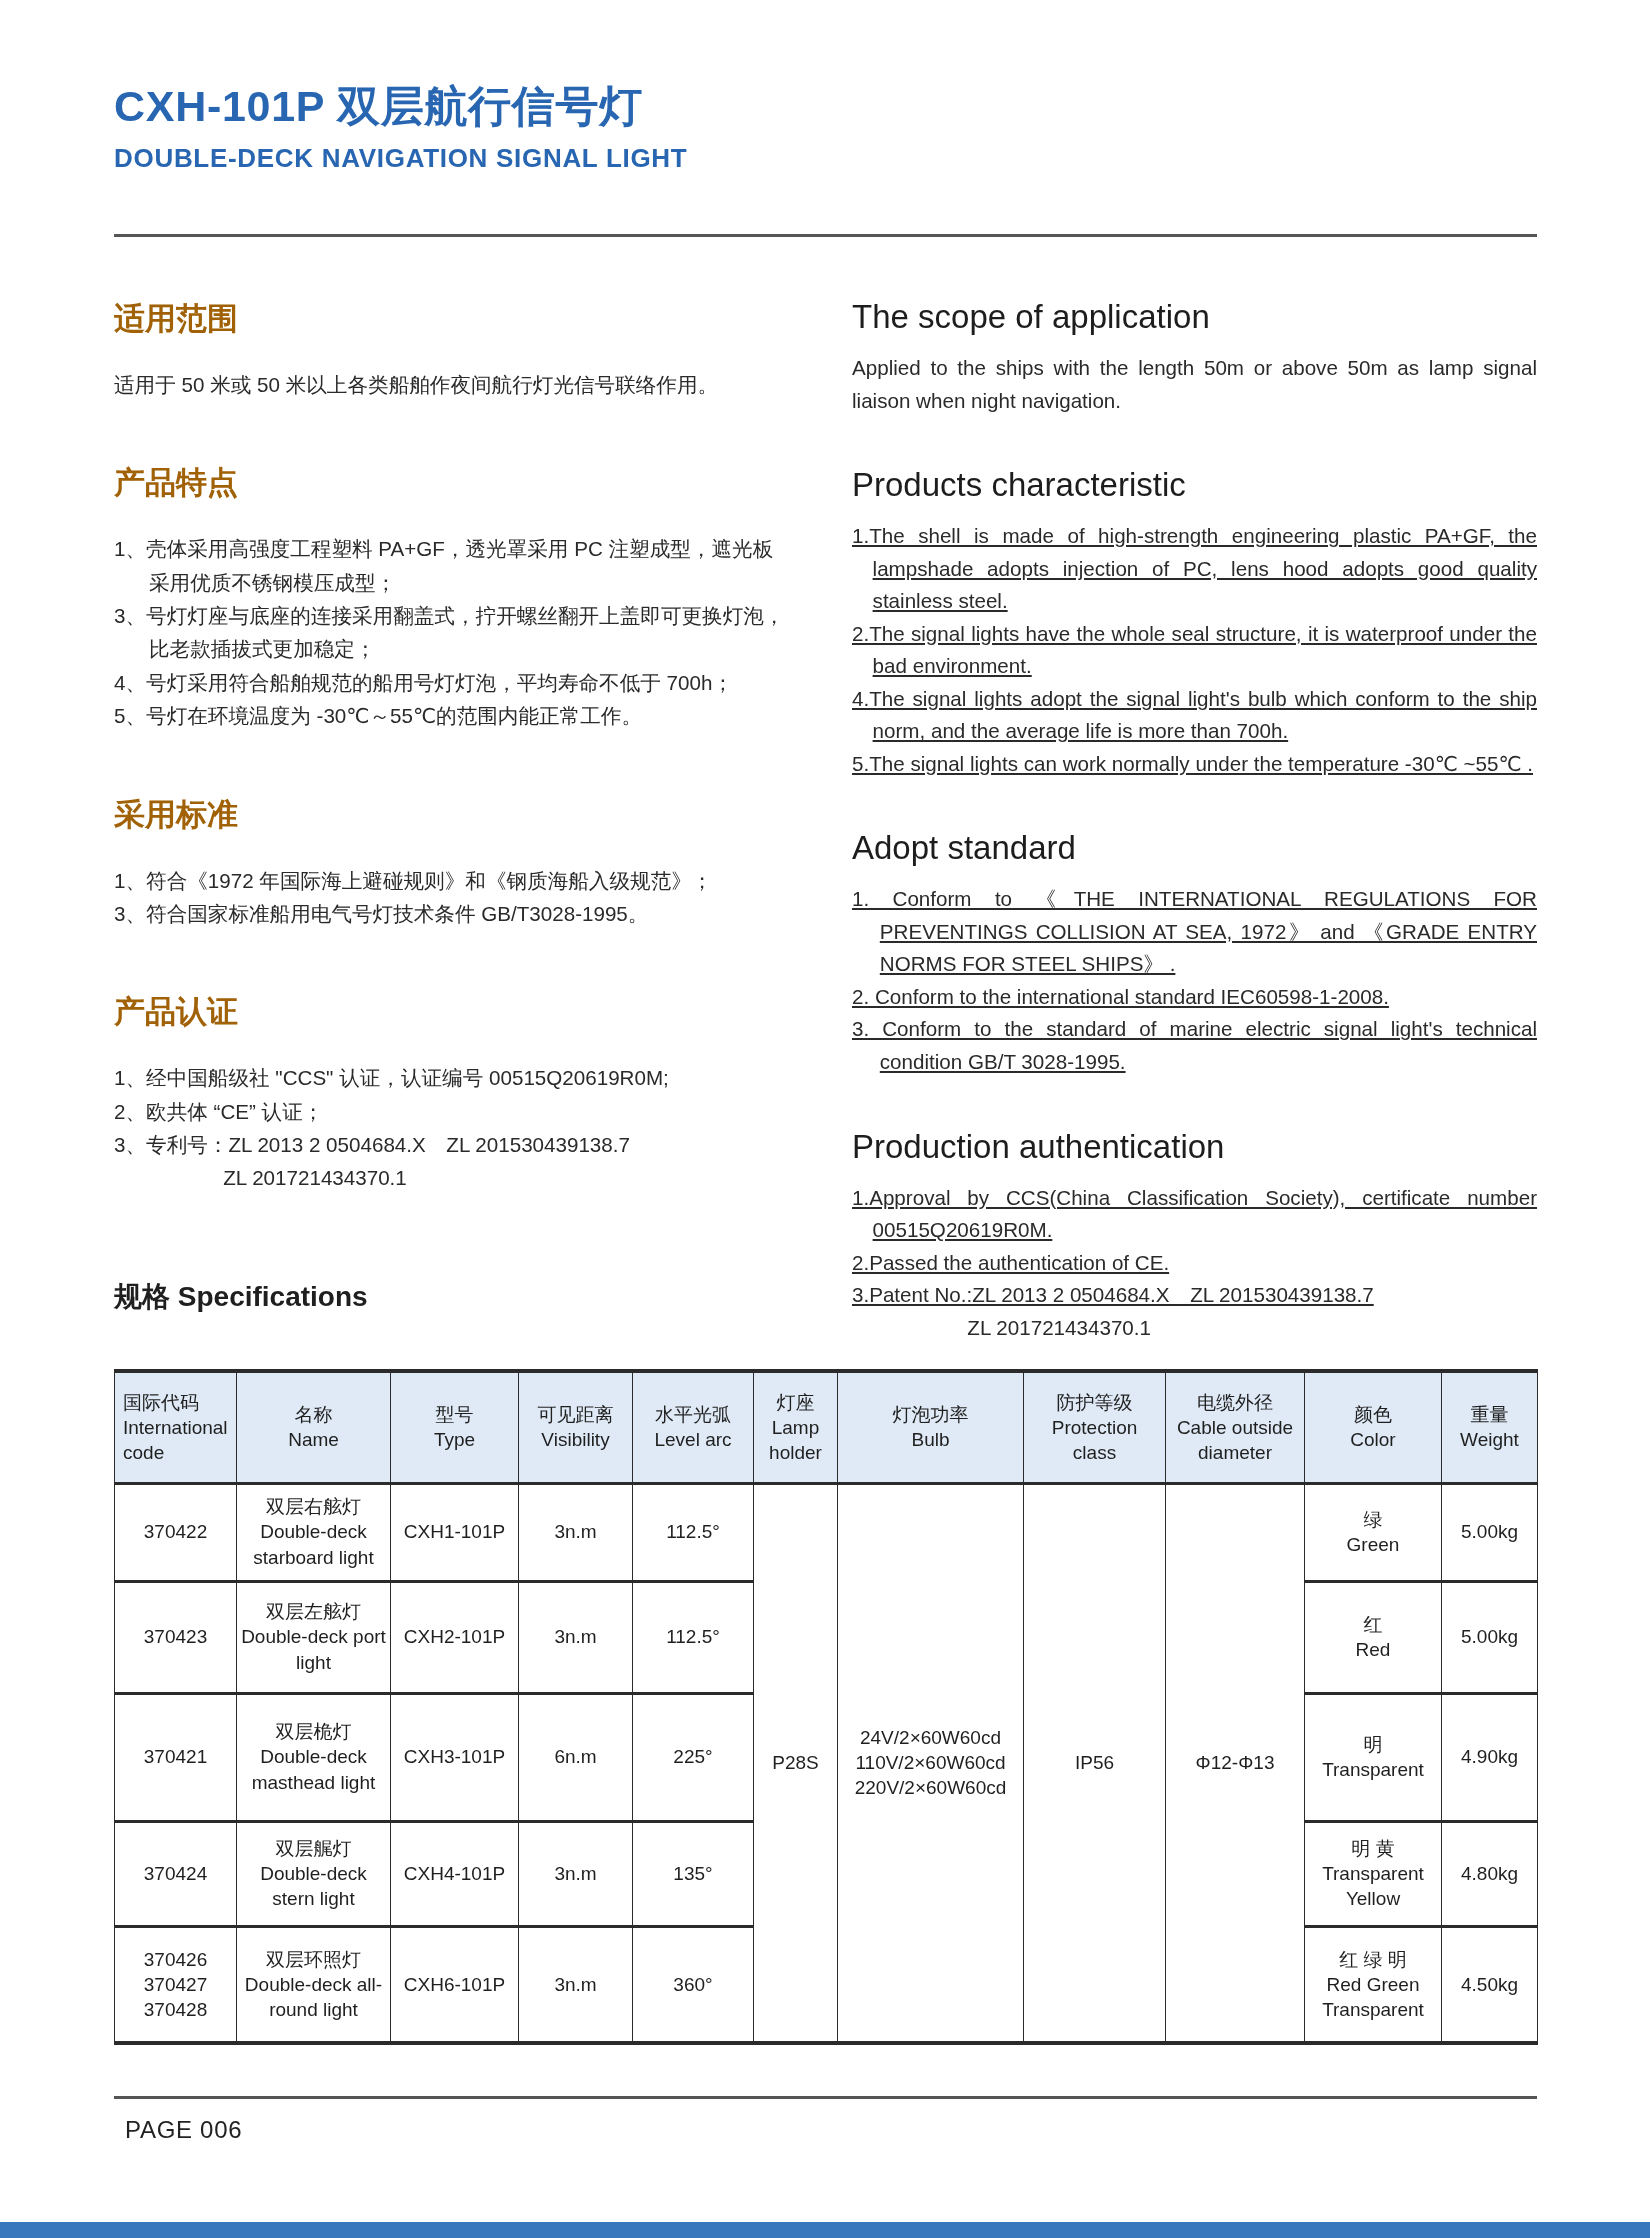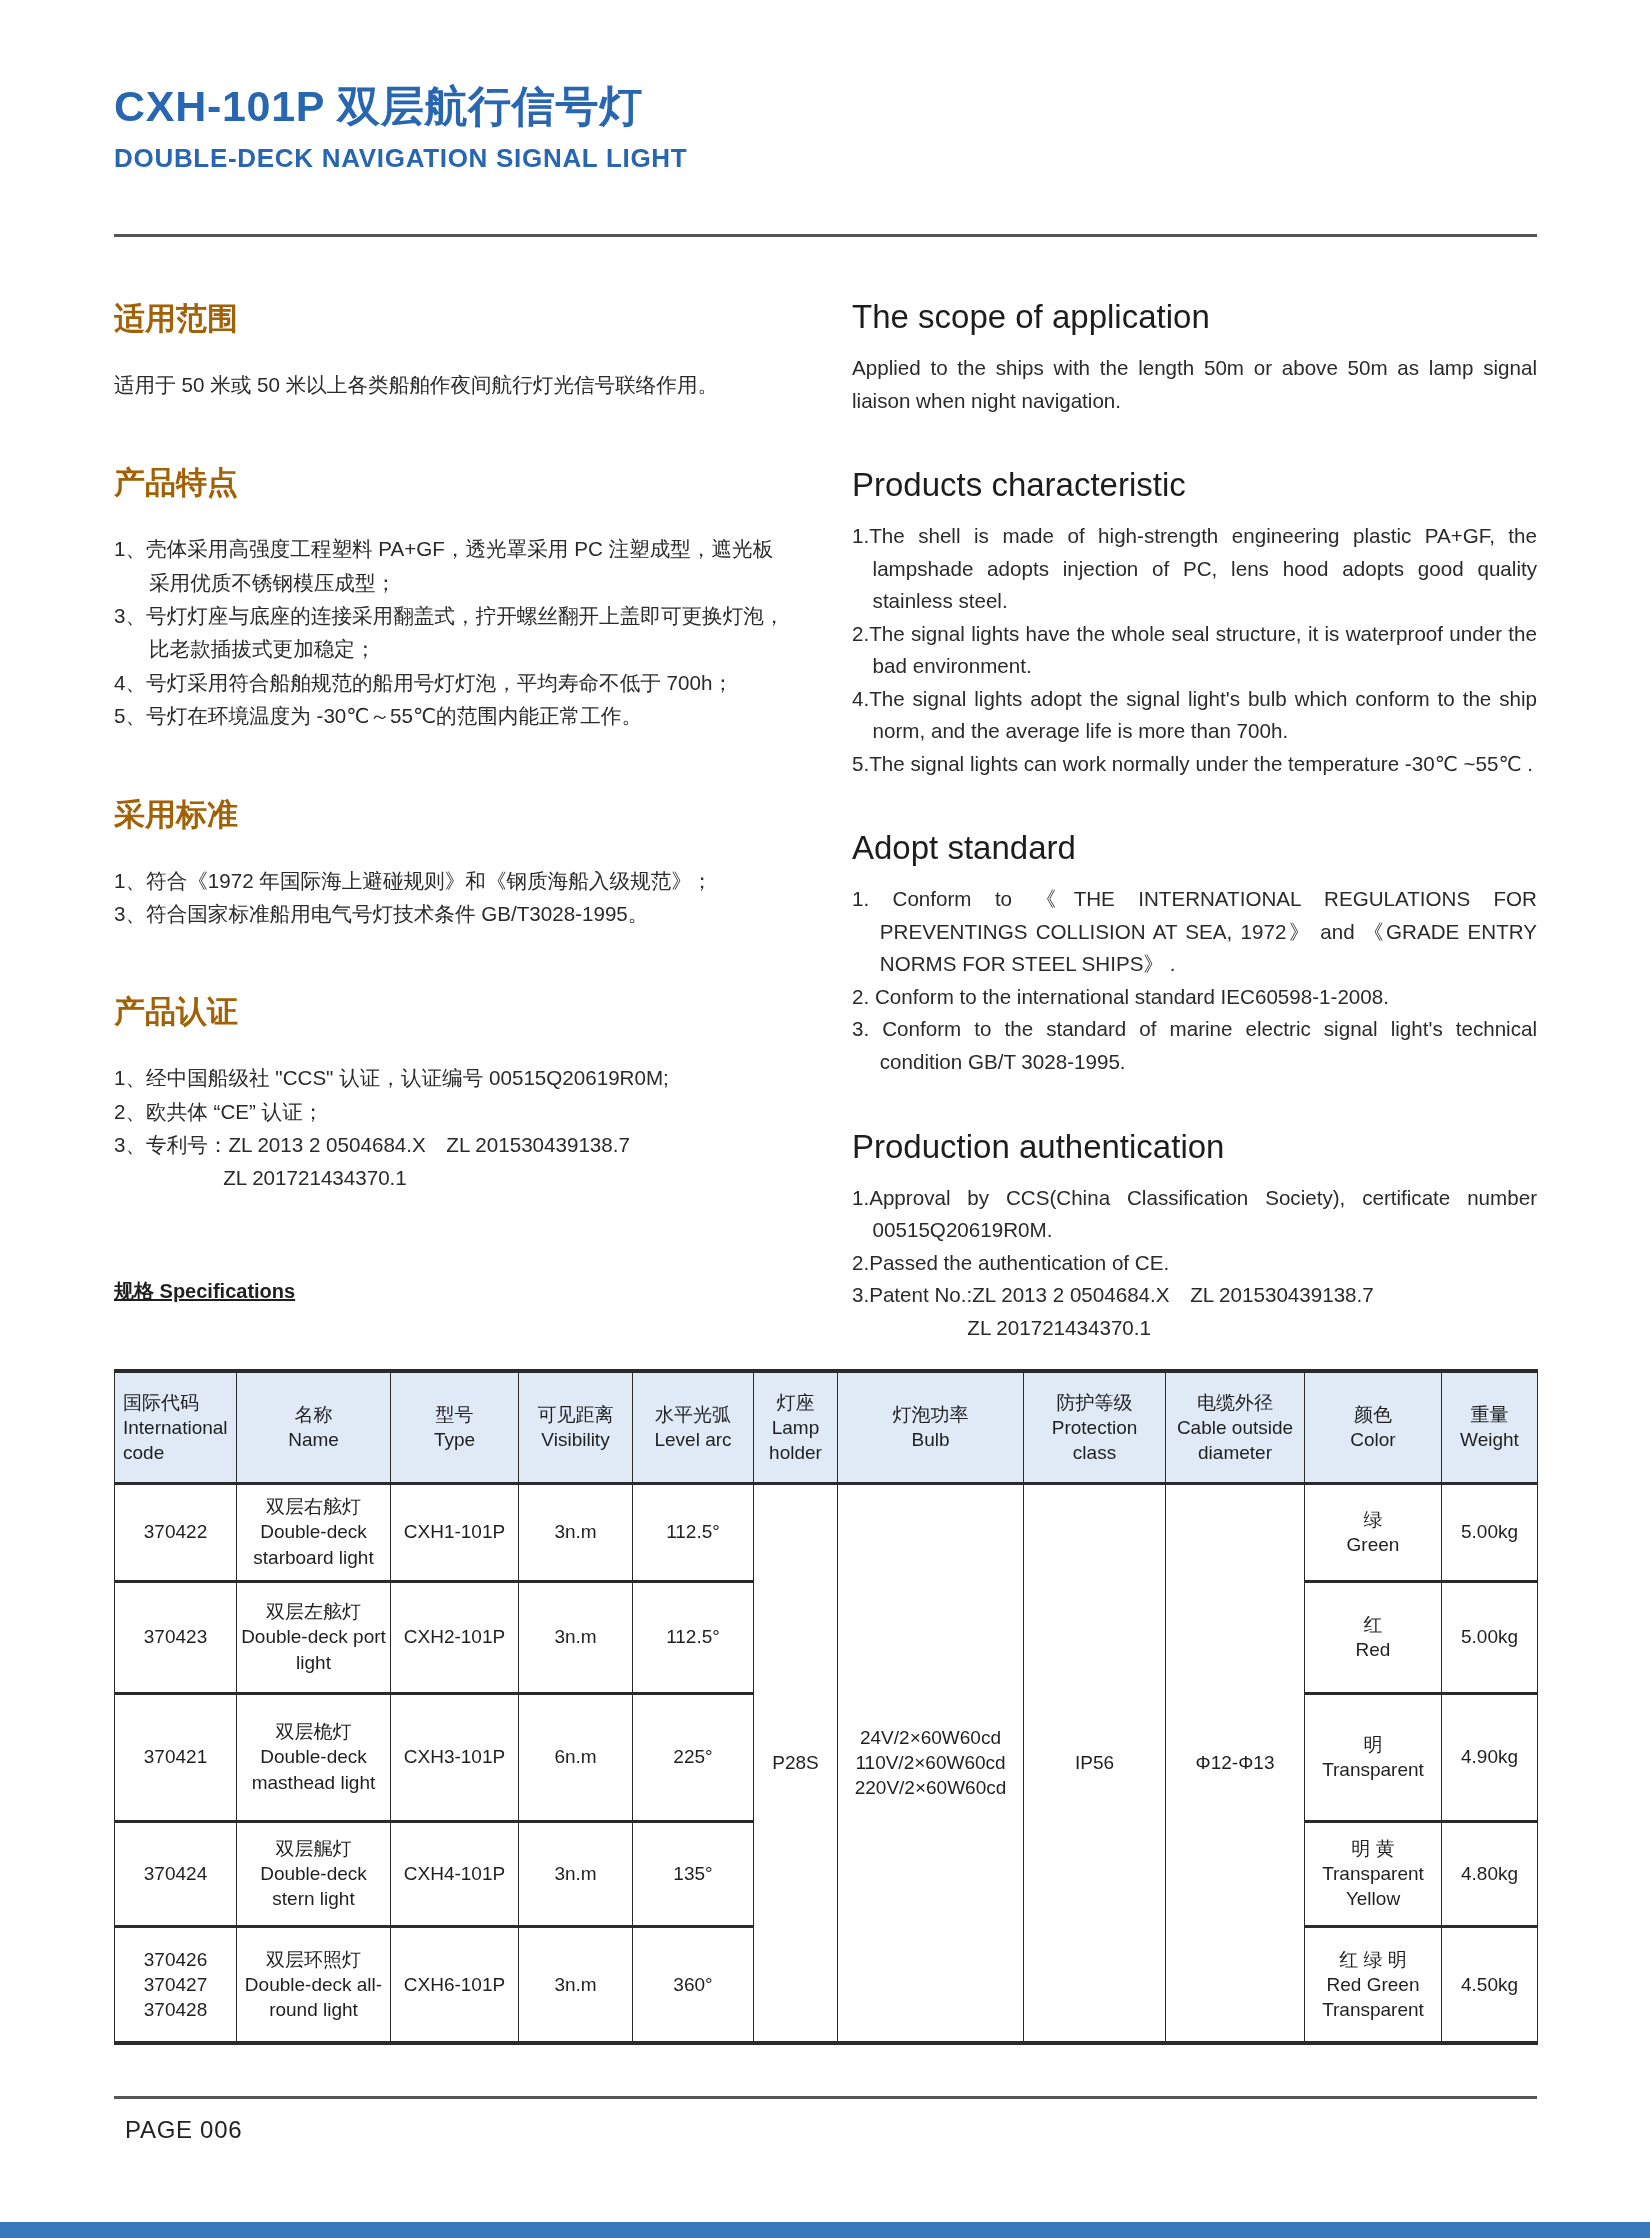--- a/index.html
+++ b/index.html
@@ -20,26 +20,26 @@
   .columns{position:absolute;top:298px;left:114px;width:1423px;display:flex;gap:64px;}
   .col-zh{width:674px;}
   .col-en{width:685px;}
   .h-zh{font-size:31px;font-weight:700;color:#a16207;margin:0 0 28px 0;}
   .h-en{font-size:33px;font-weight:400;color:#1d1d1d;margin:0 0 16px 0;}
   .sec{margin-bottom:61px;}
   .sec-en{margin-bottom:49px;}
   .body-zh{font-size:20.6px;line-height:1.62;color:#2a2a2a;}
   .body-en{font-size:20.6px;line-height:1.58;color:#2a2a2a;text-align:justify;}
   .zh-item{font-size:20.6px;line-height:1.62;padding-left:1.7em;text-indent:-1.7em;color:#2a2a2a;}
-  .en-item{font-size:20.6px;line-height:1.58;padding-left:1.0em;text-indent:-1.0em;text-align:justify;color:#2a2a2a;}
+  .en-item{font-size:20.6px;line-height:1.58;padding-left:1.0em;text-indent:-1.0em;text-align:justify;color:#2a2a2a;text-decoration:underline;}
   .en-item-num{padding-left:1.35em;text-indent:-1.35em;}
   .patent-cont-zh{font-size:20.6px;line-height:1.62;margin-left:5.3em;}
   .patent-cont-en{font-size:20.6px;line-height:1.58;margin-left:5.6em;}
   
-  .specs-heading{position:absolute;top:1278px;left:114px;font-size:20px;font-weight:700;color:#1f1f1f;text-decoration:underline;}
+  .specs-heading{position:absolute;top:1278px;left:114px;font-size:28px;font-weight:700;color:#1f1f1f;}
   .specs-table{
     position:absolute;top:1369px;left:114px;width:1423px;
     border-collapse:collapse;table-layout:fixed;
     font-size:19px;color:#1f1f1f;
   }
   .specs-table th,.specs-table td{
     border:1.3px solid #2b2b2b;
     text-align:center;vertical-align:middle;
     padding:5.3px 4px;line-height:1.32;
     overflow:hidden;

